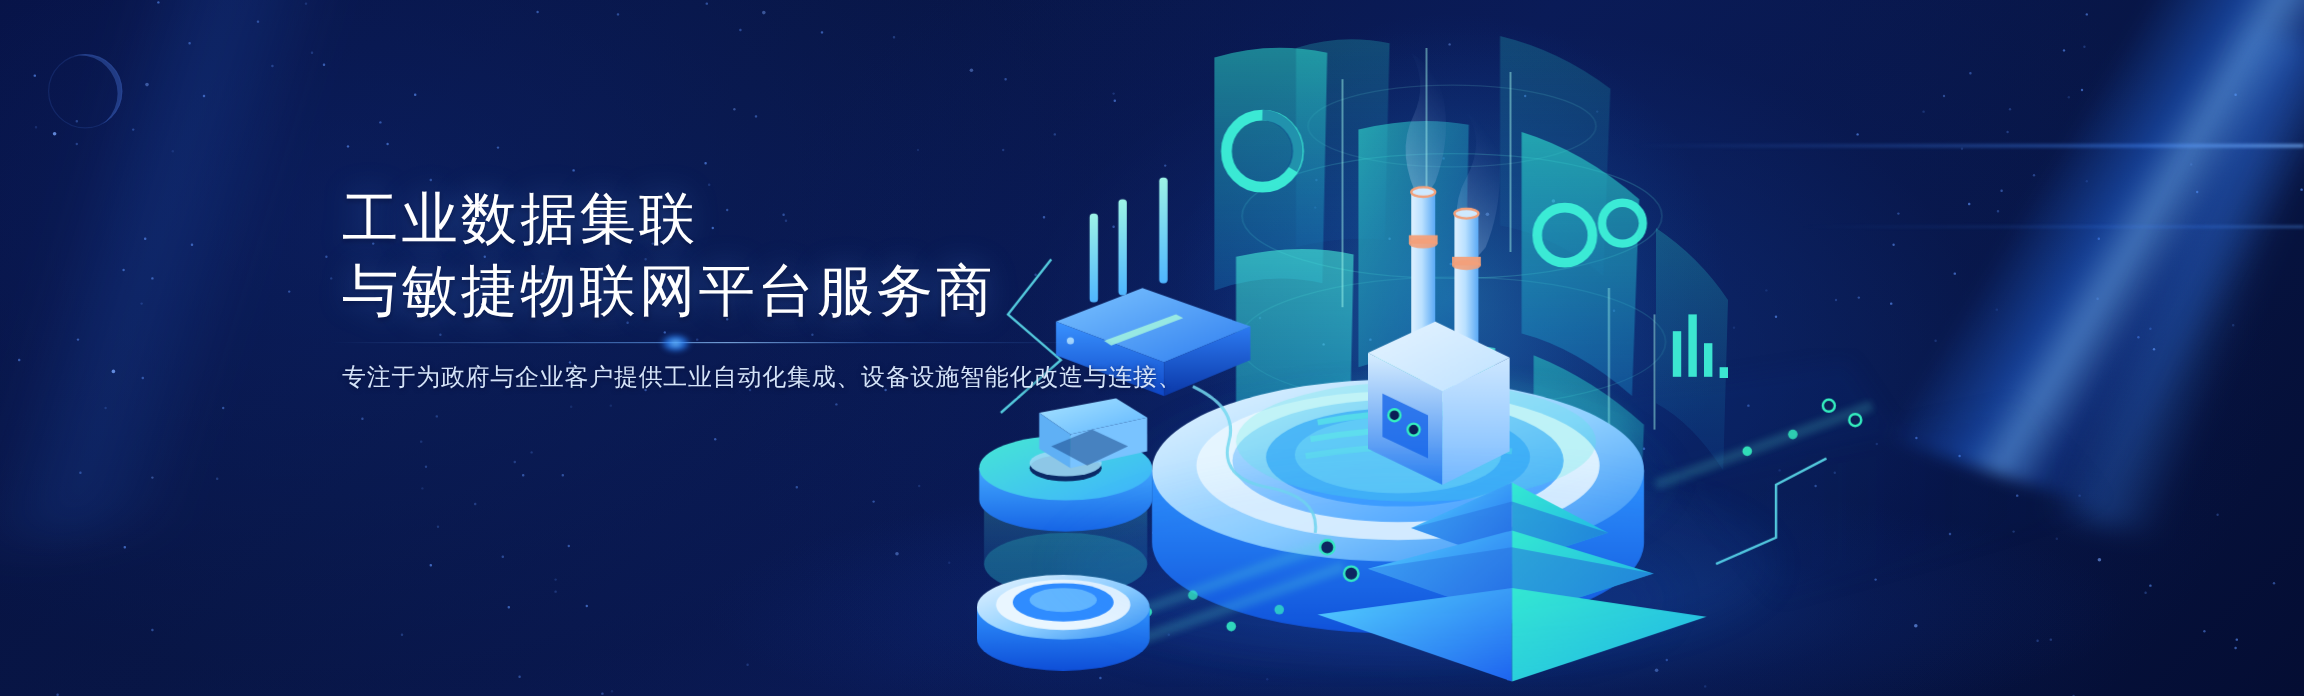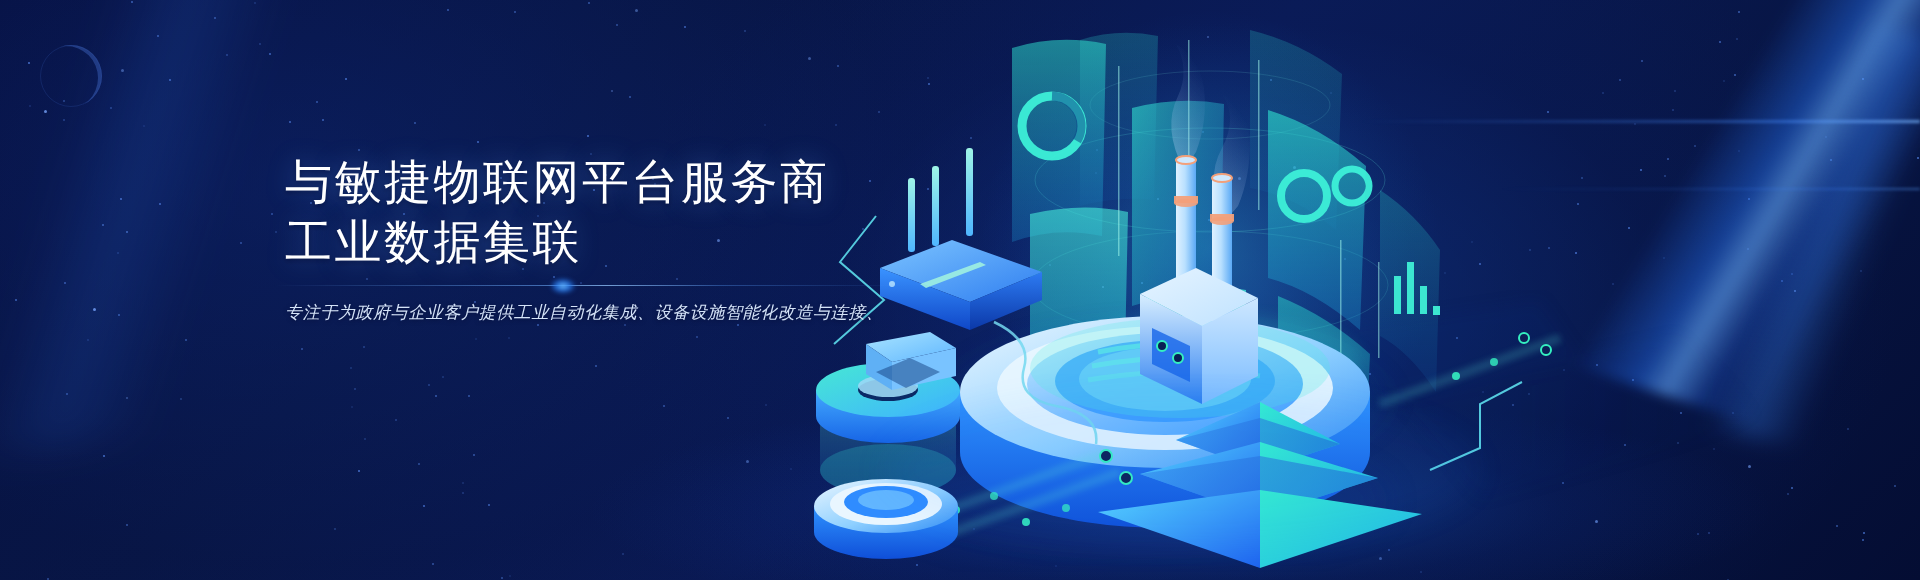--- a/index.html
+++ b/index.html
@@ -76,22 +76,22 @@
   .divider{
     position:absolute;left:-12px;top:9px;width:640px;height:1px;
     background:linear-gradient(90deg, rgba(70,140,255,0) 0%, rgba(110,175,255,.55) 42%, rgba(150,200,255,.75) 52%, rgba(90,160,255,.35) 70%, rgba(60,130,250,0) 100%);
   }
   .divider-dot{
     position:absolute;left:265px;top:2px;width:26px;height:16px;
     background:radial-gradient(ellipse at center, rgba(120,200,255,.95) 0%, rgba(40,130,255,.75) 38%, rgba(20,90,230,0) 72%);
     filter:blur(2px);
   }
   .subline{
-    color:#d4e3f8;font-size:17px;line-height:1.75;letter-spacing:.6px;
-    white-space:nowrap;text-shadow:0 1px 4px rgba(0,10,45,.7);font-style:italic;
+    color:#d4e3f8;font-size:20px;line-height:1.75;letter-spacing:.6px;
+    white-space:nowrap;text-shadow:0 1px 4px rgba(0,10,45,.7);
   }
 
   
   .stage{position:absolute;left:780px;top:0;width:1140px;height:580px;z-index:20;}
   .stage svg{display:block;}
 </style>
 </head>
 <body>
 
 <div id="banner">
@@ -330,22 +330,22 @@
       <i class="star" style="left:862px;top:228px;width:1.5px;height:1.5px;opacity:0.43"></i>
     </div>
   <div class="crescent"></div>
   <div class="beam beam1"></div>
   <div class="beam beam4"></div>
   <div class="beam beam2"></div>
   <div class="beam beam3"></div>
   <div class="floor-glow"></div>
 
   <div class="text-block">
+    <div class="headline">工业数据集联</div>
     <div class="headline">与敏捷物联网平台服务商</div>
-    <div class="headline">工业数据集联</div>
     <div class="divider-wrap">
       <div class="divider"></div>
       <div class="divider-dot"></div>
     </div>
     <div class="subline">专注于为政府与企业客户提供工业自动化集成、设备设施智能化改造与连接、</div>
   </div>
 
   <div class="stage">
     <svg width="1140" height="580" viewBox="0 0 1140 580" xmlns="http://www.w3.org/2000/svg">
       <defs>

